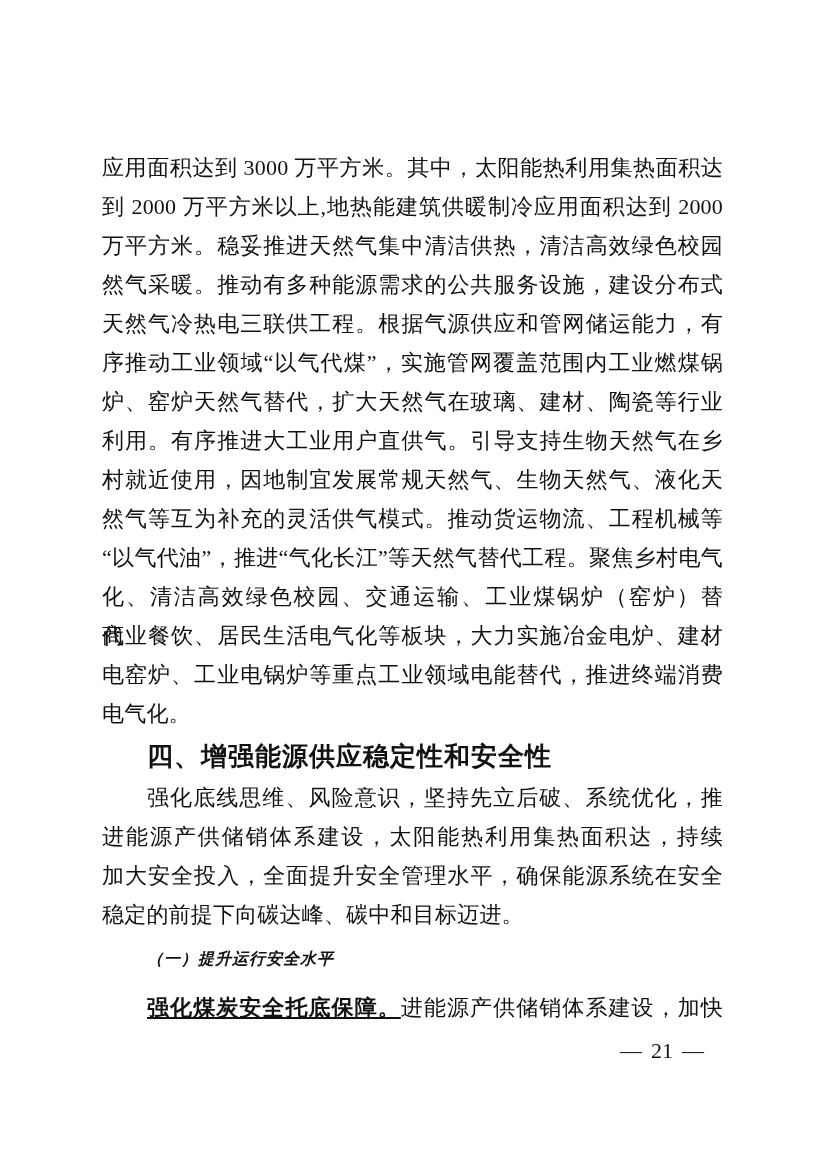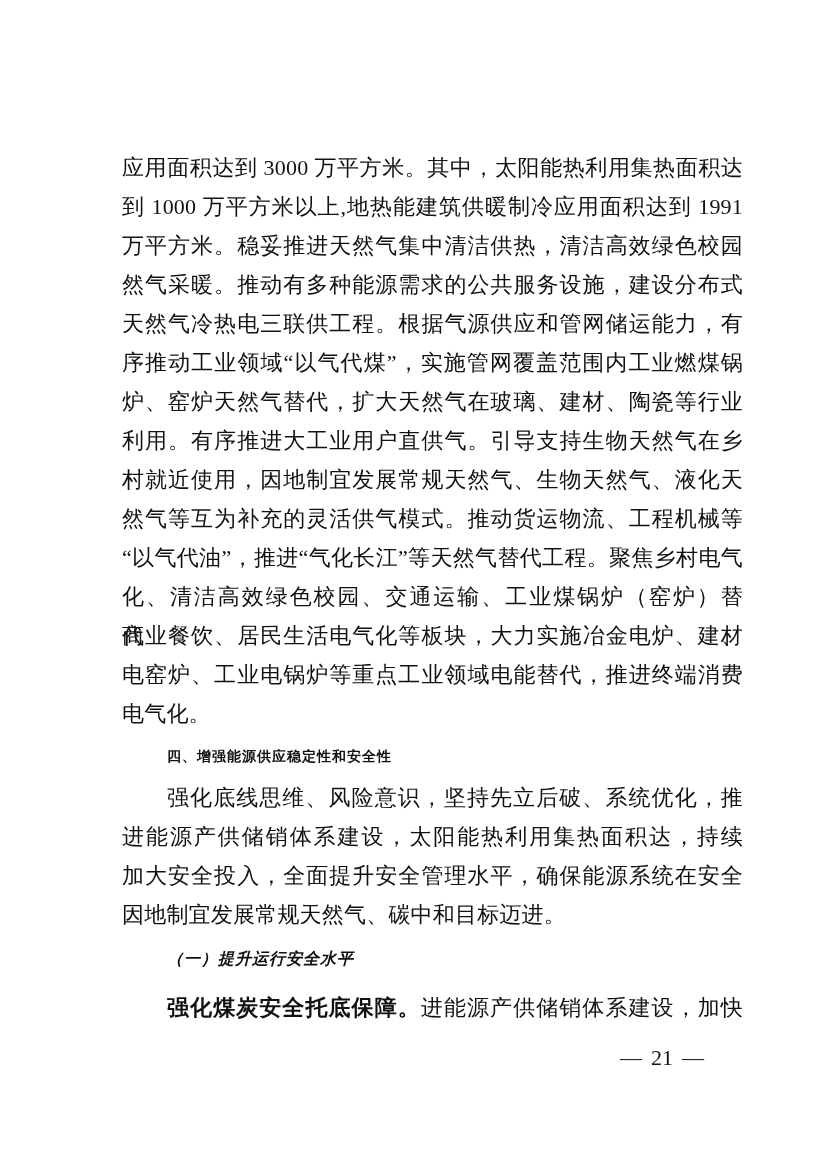--- a/index.html
+++ b/index.html
@@ -16,21 +16,21 @@
   }
   .page {
     position: absolute;
     left: 0; top: 0;
     width: 826px; height: 1169px;
     background: #ffffff;
     overflow: hidden;
   }
   .content {
     position: absolute;
-    left: 122px;
+    left: 102px;
     top: 148px;
     width: 621px;
   }
   .line {
     height: 39px;
     line-height: 39px;
     font-size: 22px;
     letter-spacing: 0.2px;
     white-space: nowrap;
   }
@@ -44,88 +44,88 @@
     white-space: normal;
     text-align: left;
     text-align-last: left;
   }
   .indent {
     text-indent: 45px;
   }
   .h1 {
     font-family: "Liberation Sans", "DejaVu Sans", sans-serif;
     font-weight: bold;
-    font-size: 14px;
+    font-size: 26px;
     margin-top: 4px;
     margin-bottom: 2px;
     letter-spacing: 1px;
     text-align: right;
   }
   .h2 {
     font-family: "Liberation Serif", "DejaVu Serif", serif;
     font-weight: bold;
     font-style: italic;
     font-size: 16px;
     margin-top: 5px;
     margin-bottom: 10px;
     letter-spacing: 1px;
   }
   .bold-lead {
     font-family: "Liberation Sans", "DejaVu Sans", sans-serif;
     font-weight: bold;
     font-style: normal;
+    text-decoration: underline;
   }
   .footer {
     position: absolute;
     left: 105px;
     top: 1036px;
     width: 621px;
     height: 30px;
     line-height: 30px;
     font-size: 22px;
     text-align: right;
     padding-right: 22px;
     box-sizing: border-box;
-    margin-top: 7px;
   }
   .footer span {
     display: inline-block;
   }
   .footer .num {
     margin: 0 9px;
   }
 </style>
 </head>
 <body>
 
 <div class="page">
   <div class="content">
 
     <div class="line jline">应用面积达到 3000 万平方米。其中，太阳能热利用集热面积达</div>
-    <div class="line jline">到 1000 万平方米以上,地热能建筑供暖制冷应用面积达到 1991</div>
+    <div class="line jline">到 2000 万平方米以上,地热能建筑供暖制冷应用面积达到 2000</div>
     <div class="line jline">万平方米。稳妥推进天然气集中清洁供热，清洁高效绿色校园</div>
     <div class="line jline">然气采暖。推动有多种能源需求的公共服务设施，建设分布式</div>
     <div class="line jline">天然气冷热电三联供工程。根据气源供应和管网储运能力，有</div>
     <div class="line jline">序推动工业领域“以气代煤”，实施管网覆盖范围内工业燃煤锅</div>
     <div class="line jline">炉、窑炉天然气替代，扩大天然气在玻璃、建材、陶瓷等行业</div>
     <div class="line jline">利用。有序推进大工业用户直供气。引导支持生物天然气在乡</div>
     <div class="line jline">村就近使用，因地制宜发展常规天然气、生物天然气、液化天</div>
     <div class="line jline">然气等互为补充的灵活供气模式。推动货运物流、工程机械等</div>
     <div class="line jline">“以气代油”，推进“气化长江”等天然气替代工程。聚焦乡村电气</div>
     <div class="line jline">化、清洁高效绿色校园、交通运输、工业煤锅炉（窑炉）替代、</div>
     <div class="line jline">商业餐饮、居民生活电气化等板块，大力实施冶金电炉、建材</div>
     <div class="line jline">电窑炉、工业电锅炉等重点工业领域电能替代，推进终端消费</div>
     <div class="line short">电气化。</div>
 
     <div class="line short indent h1">四、增强能源供应稳定性和安全性</div>
 
     <div class="line jline indent">强化底线思维、风险意识，坚持先立后破、系统优化，推</div>
     <div class="line jline">进能源产供储销体系建设，太阳能热利用集热面积达，持续</div>
     <div class="line jline">加大安全投入，全面提升安全管理水平，确保能源系统在安全</div>
-    <div class="line short">因地制宜发展常规天然气、碳中和目标迈进。</div>
+    <div class="line short">稳定的前提下向碳达峰、碳中和目标迈进。</div>
 
     <div class="line short indent h2">（一）提升运行安全水平</div>
 
     <div class="line jline indent"><span class="bold-lead">强化煤炭安全托底保障。</span><span>进能源产供储销体系建设，加快</span></div>
 
   </div>
 
   <div class="footer"><span>—</span><span class="num">21</span><span>—</span></div>
 </div>
 

